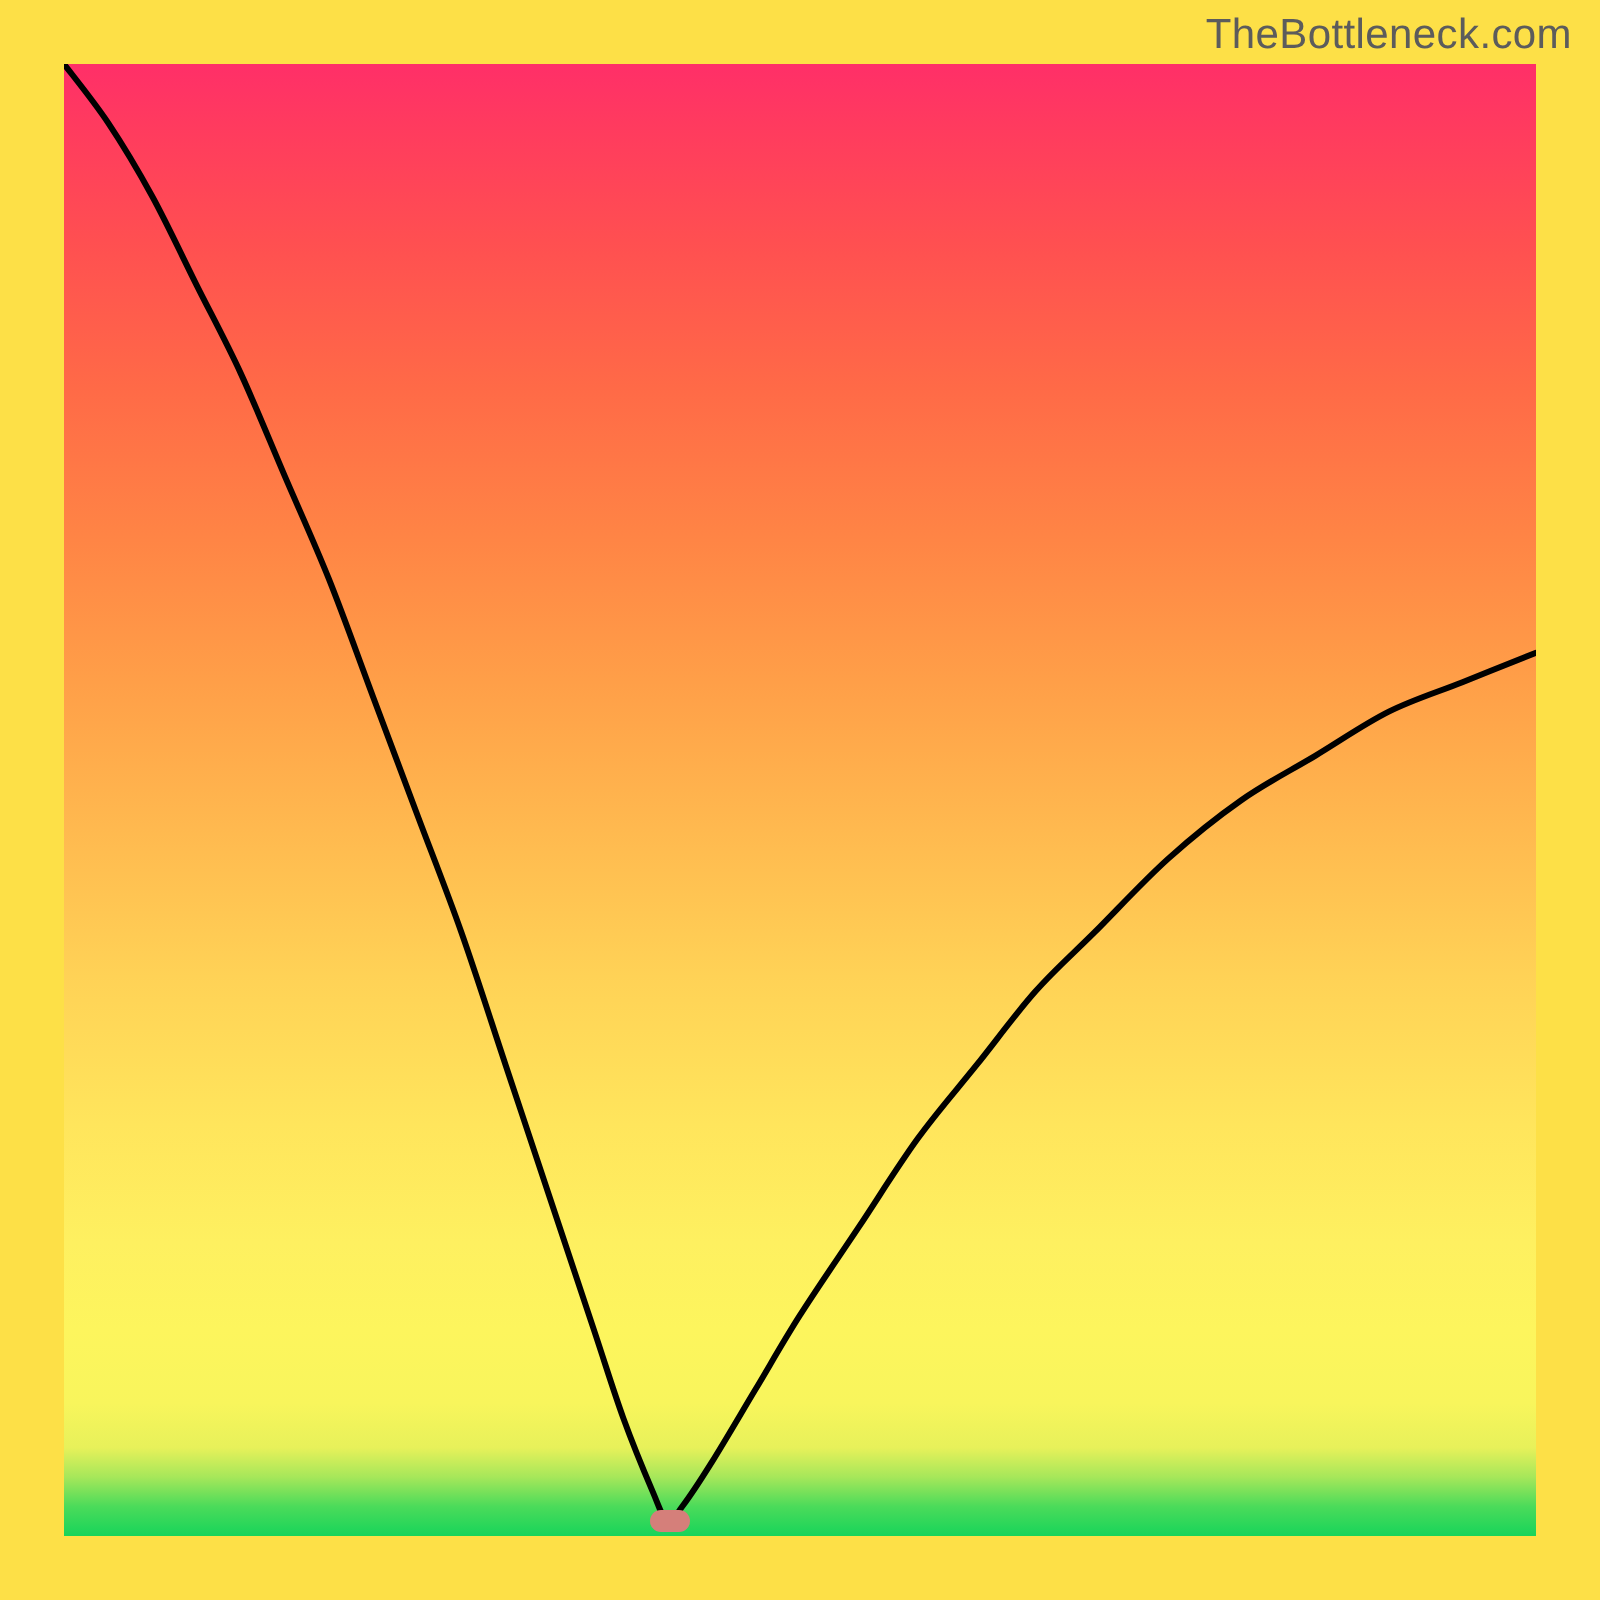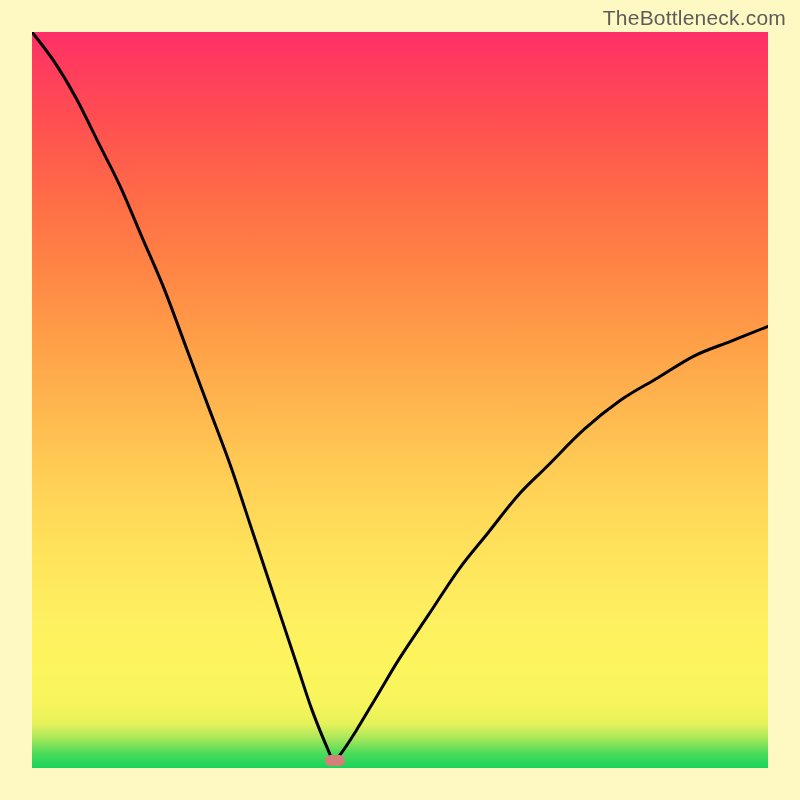--- a/index.html
+++ b/index.html
@@ -10,21 +10,21 @@
     background: #000;
     overflow: hidden;
     font-family: Arial, Helvetica, sans-serif;
   }
   .frame {
     position: absolute;
     left: 0;
     top: 0;
     width: 800px;
     height: 800px;
-    background: #fef9c3;
+    background: #fde047;
   }
   .plot-area {
     position: absolute;
     left: 32px;
     top: 32px;
     width: 736px;
     height: 736px;
     
     background: linear-gradient(
       to top,

